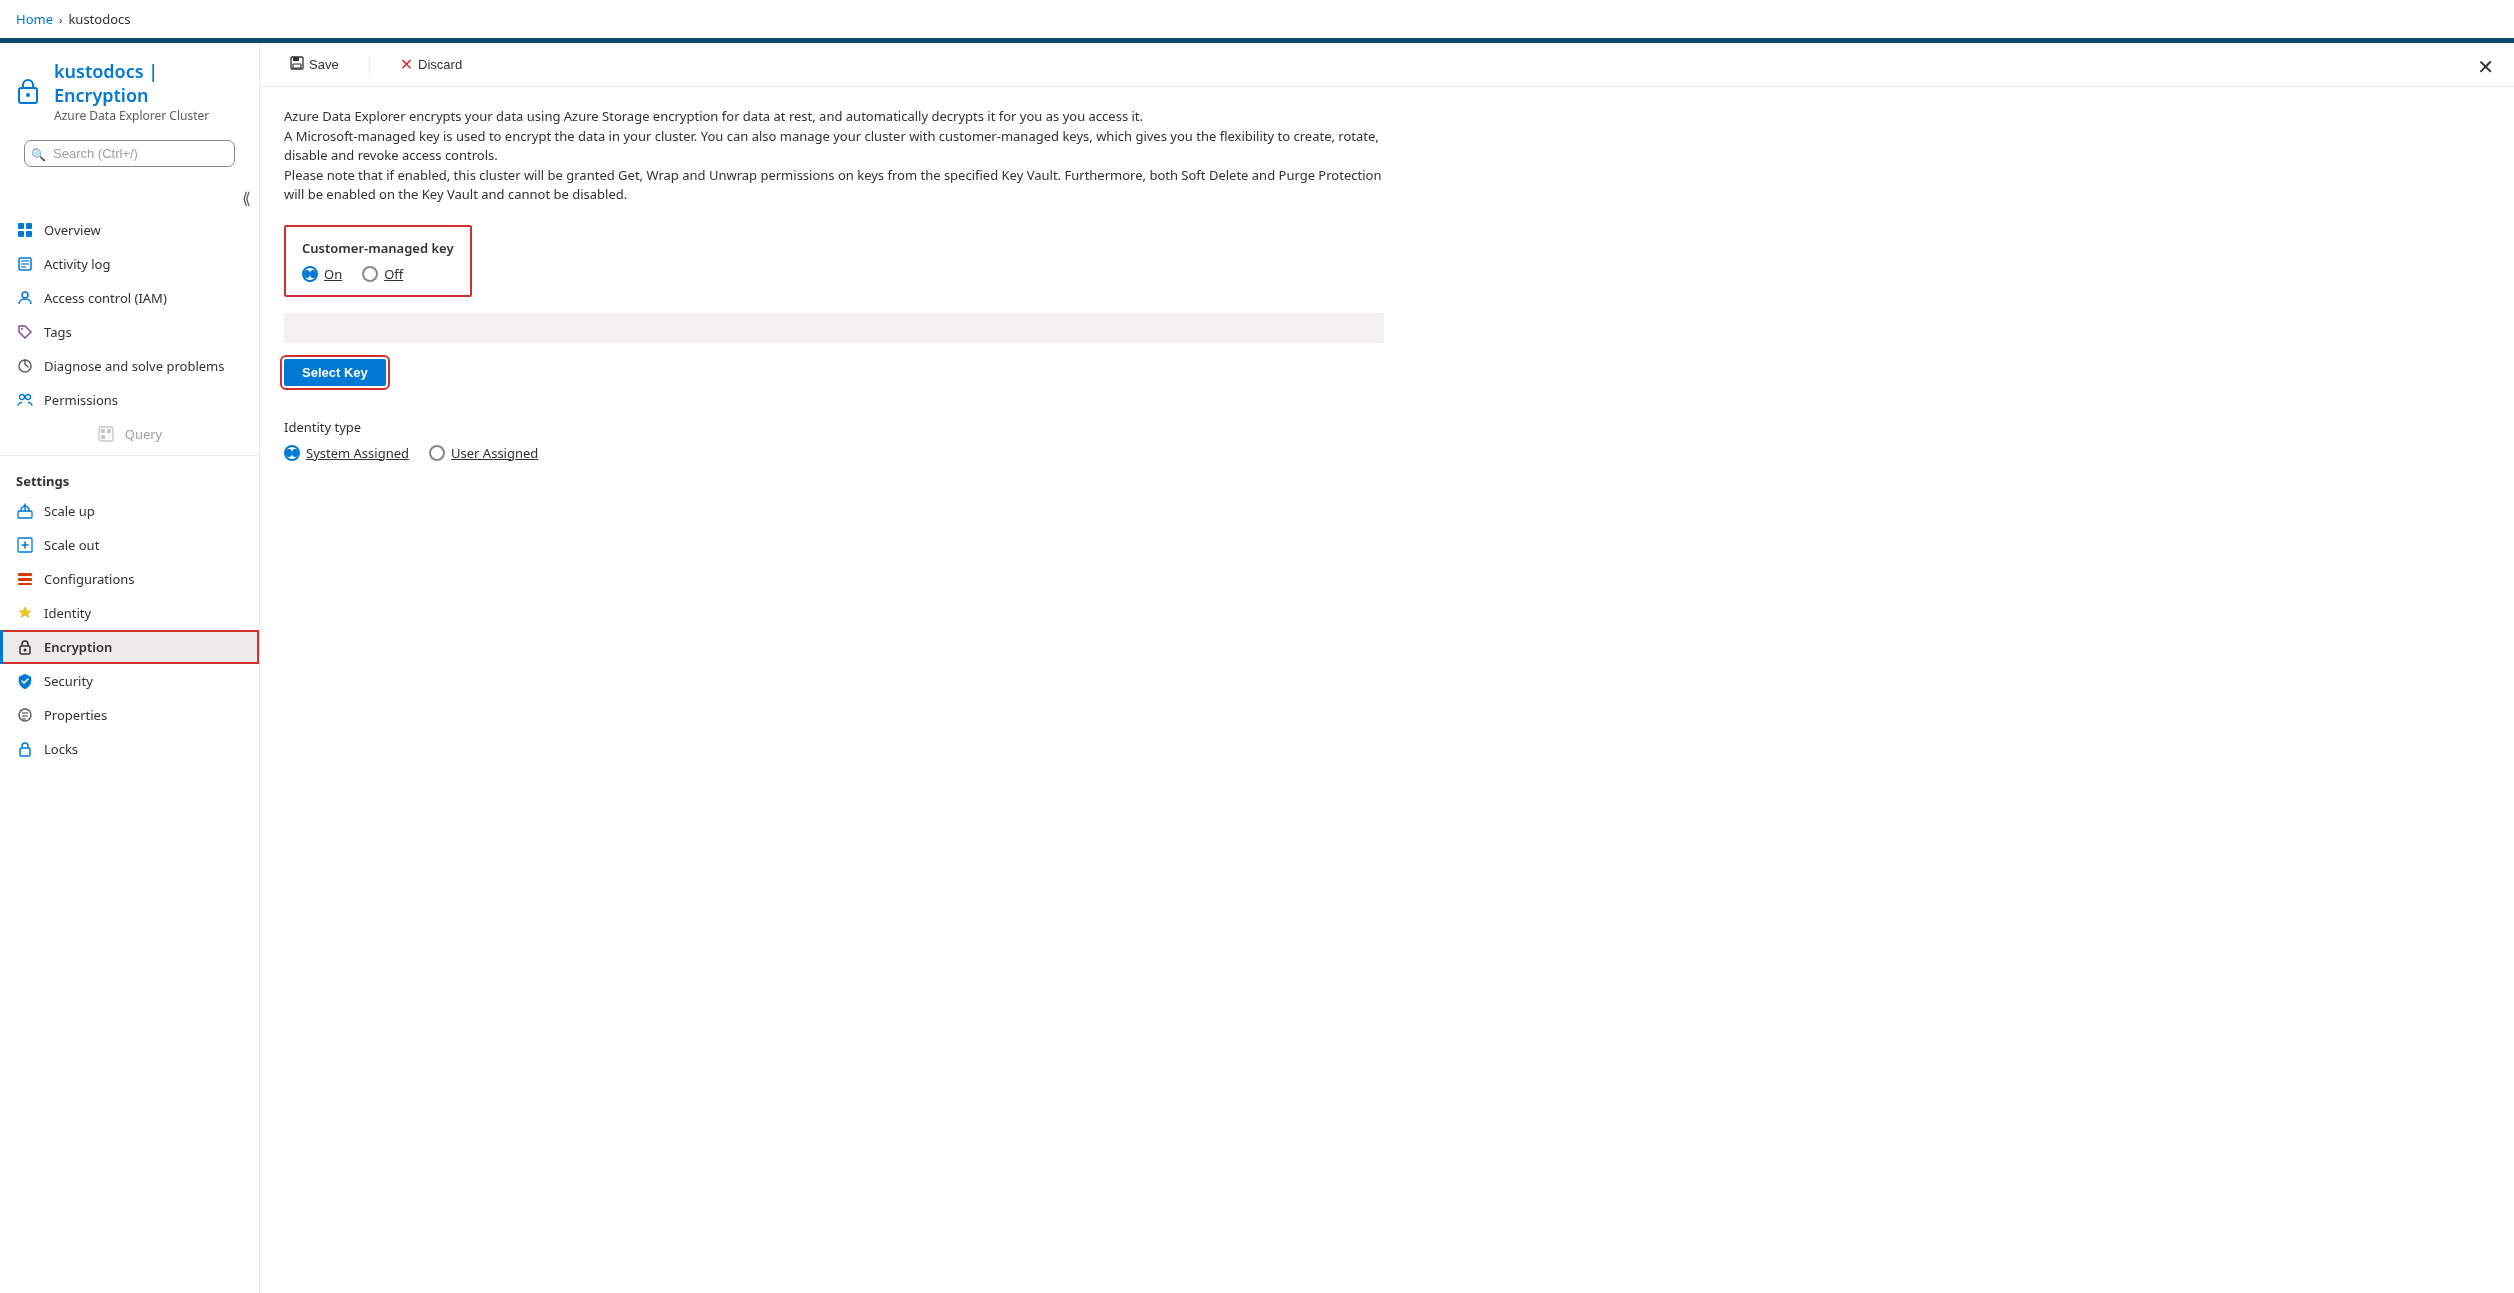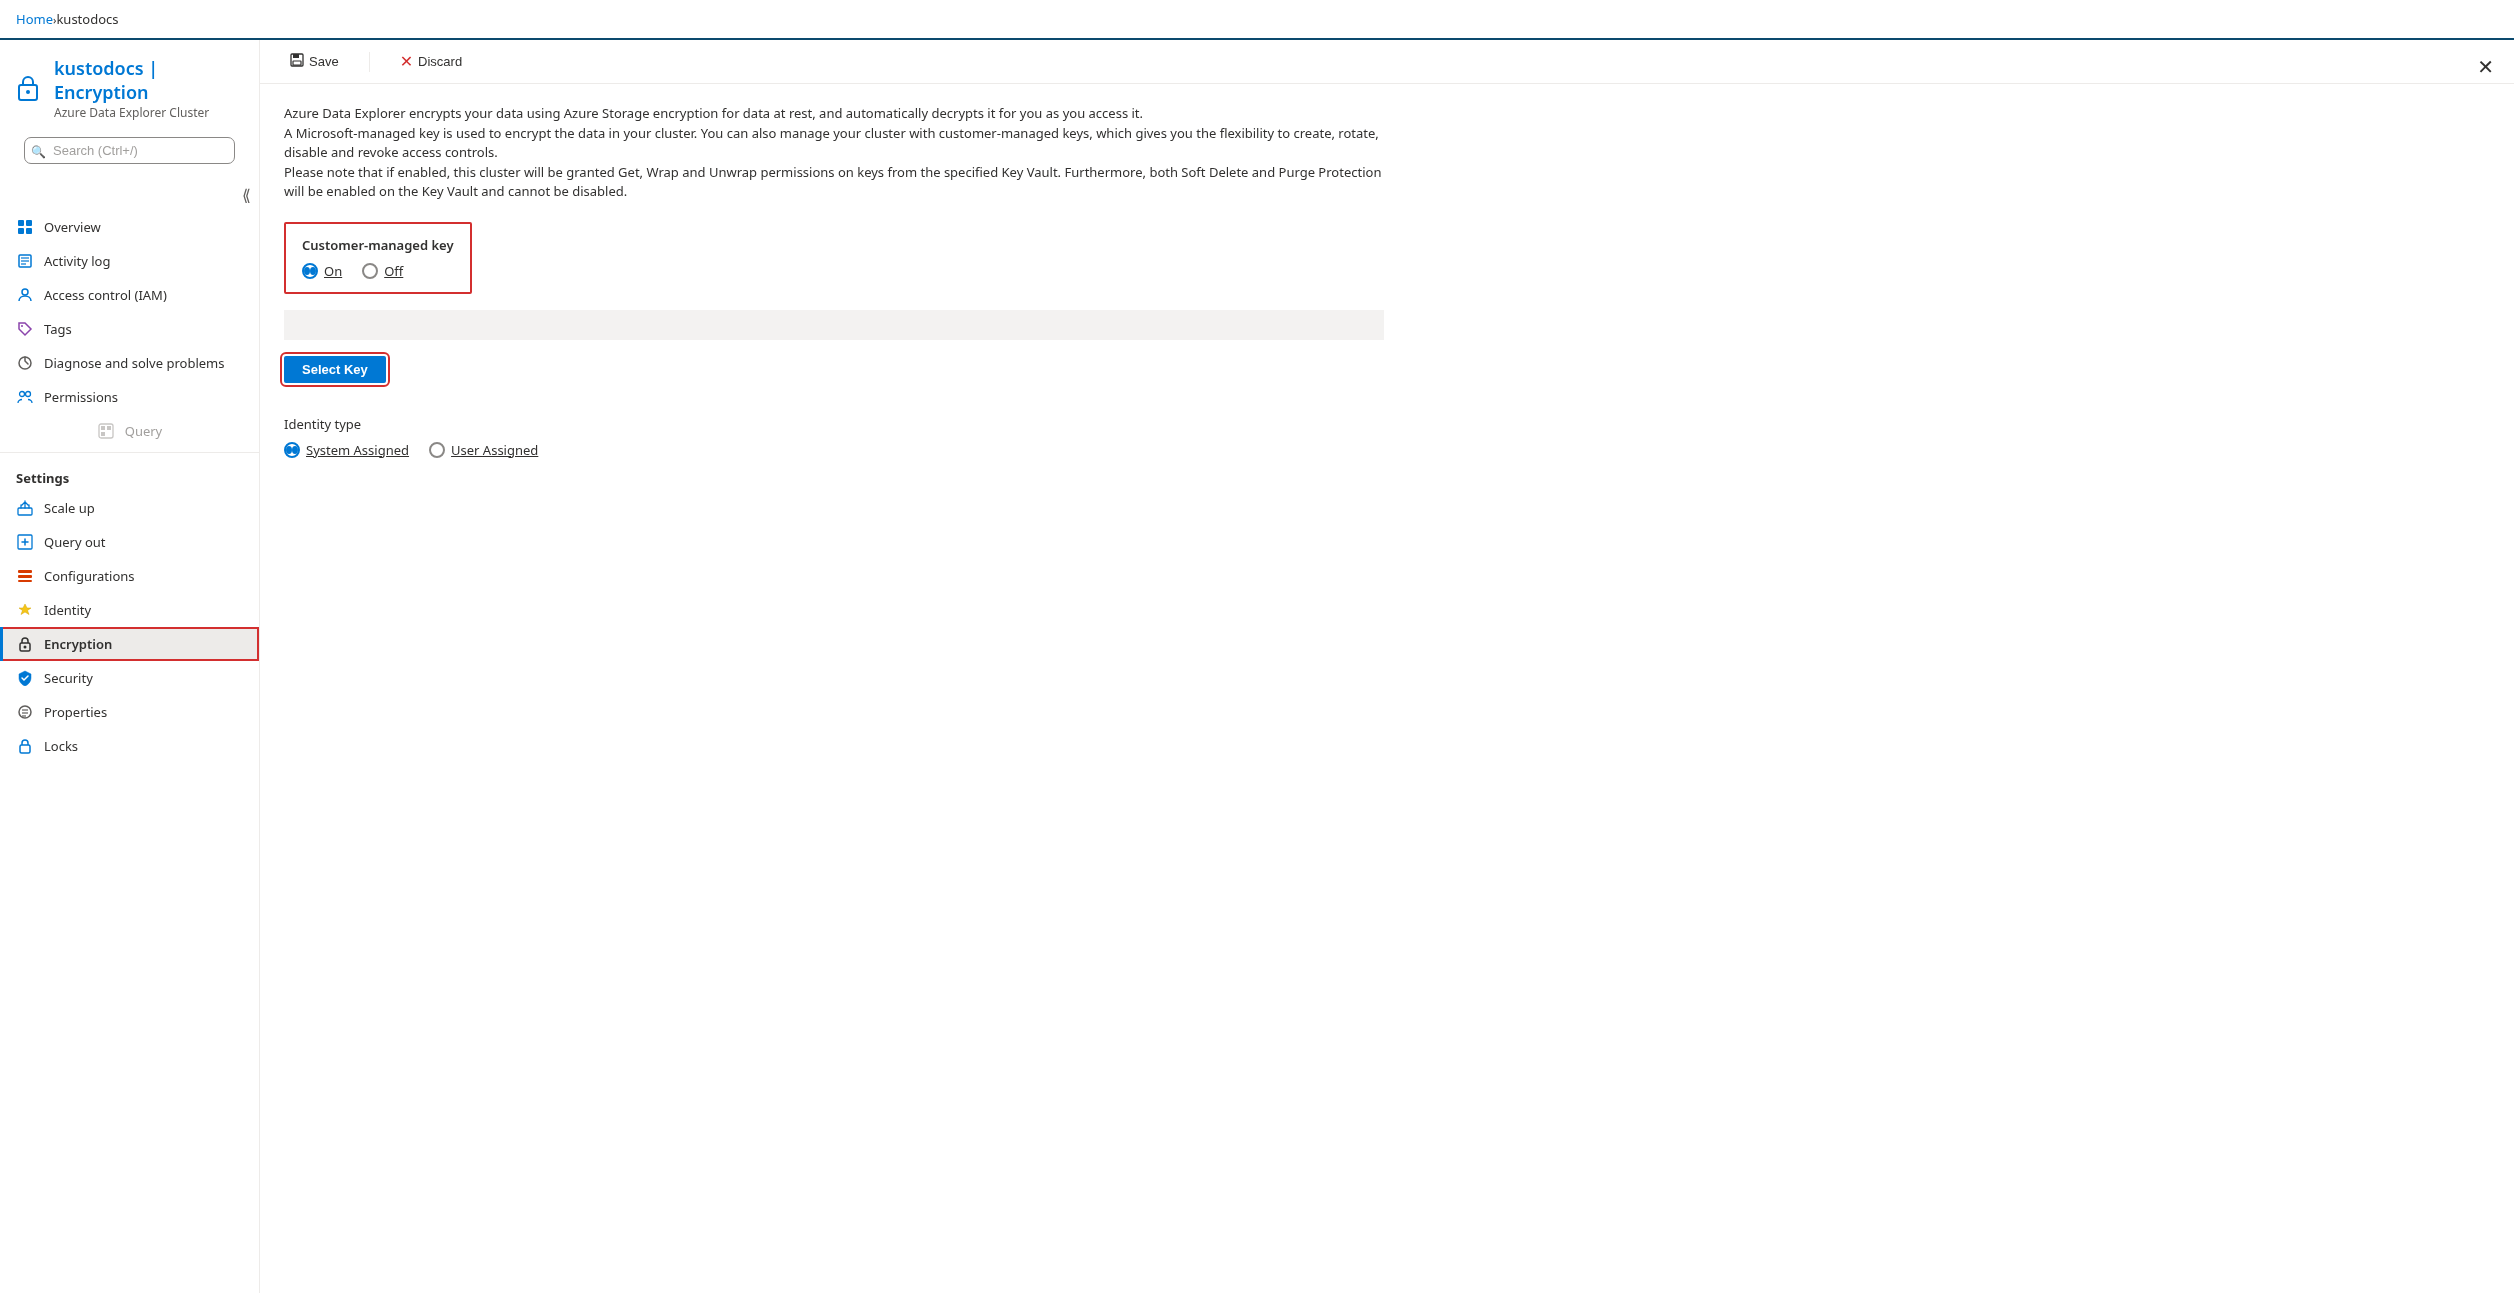--- a/index.html
+++ b/index.html
@@ -1,21 +1,21 @@
 <!DOCTYPE html>
 <html><head>
   <meta charset="utf-8">
   <style>
     * { box-sizing: border-box; margin: 0; padding: 0; }
     body { font-family: 'Segoe UI', system-ui, sans-serif; font-size: 14px; color: #323130; background: #fff; overflow: hidden; }
 
     .app-container { display: flex; flex-direction: column; height: 100vh; width: 100vw; }
 
     
-    .breadcrumb { padding: 10px 16px; font-size: 13px; color: #0078d4; display: flex; align-items: center; gap: 0; border-bottom: 2px solid #0c4a6e; }
+    .breadcrumb { padding: 10px 16px; font-size: 13px; color: #0078d4; display: flex; align-items: center; gap: 6px; border-bottom: 5px solid #0c4a6e; }
     .breadcrumb span { color: #323130; }
     .breadcrumb a { color: #0078d4; text-decoration: none; cursor: pointer; }
     .chevron { color: #605e5c; font-size: 11px; }
 
     .main-layout { display: flex; flex: 1; overflow: hidden; }
 
     
     .sidebar { width: 260px; min-width: 260px; border-right: 1px solid #edebe9; display: flex; flex-direction: column; overflow-y: auto; background: #fff; }
 
     .sidebar-header { padding: 12px 16px 8px; }
@@ -200,21 +200,21 @@
         <span>Scale up</span>
       </div>
 
       <div class="nav-item">
         <div class="nav-icon">
           <svg width="16" height="16" viewBox="0 0 16 16" fill="none">
             <rect x="1" y="1" width="14" height="14" rx="1" fill="none" stroke="#0078d4" stroke-width="1.3"></rect>
             <path d="M5 8h6M8 5v6" stroke="#0078d4" stroke-width="1.5" stroke-linecap="round"></path>
           </svg>
         </div>
-        <span>Query out</span>
+        <span>Scale out</span>
       </div>
 
       <div class="nav-item">
         <div class="nav-icon">
           <svg width="16" height="16" viewBox="0 0 16 16" fill="none">
             <rect x="1" y="2" width="14" height="3" rx="1" fill="#d83b01"></rect>
             <rect x="1" y="7" width="14" height="3" rx="1" fill="#d83b01"></rect>
             <rect x="1" y="12" width="14" height="2" rx="1" fill="#d83b01"></rect>
           </svg>
         </div>

